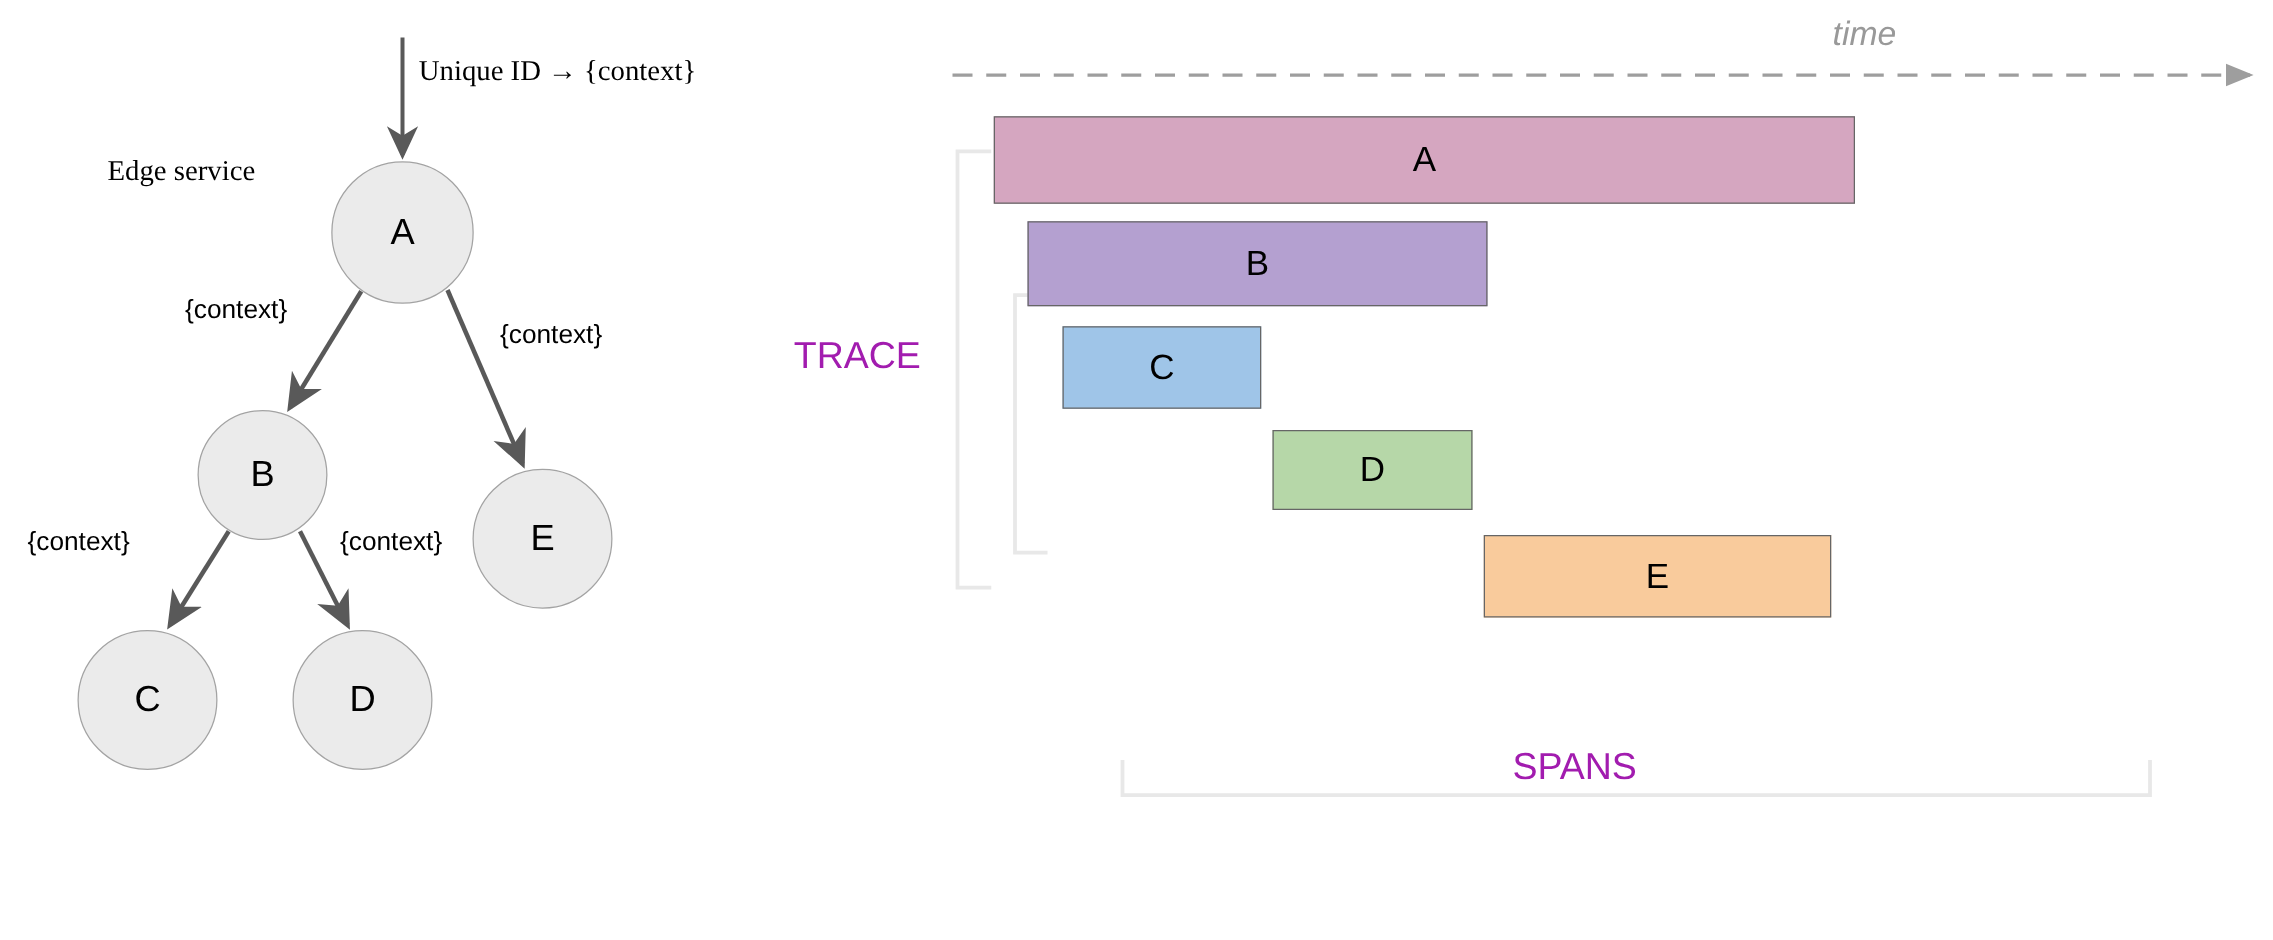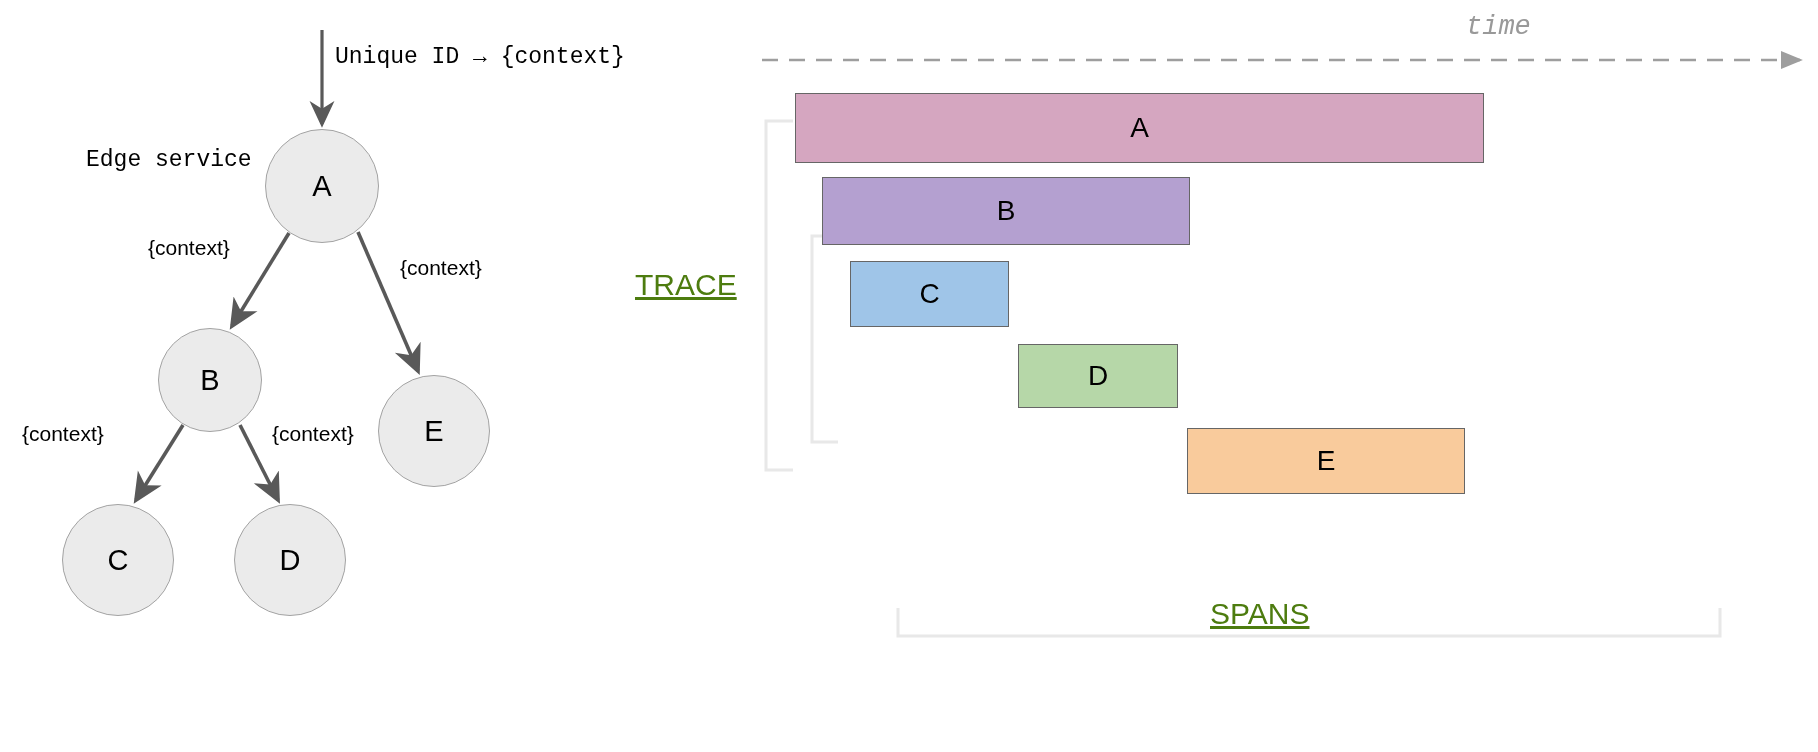--- a/index.html
+++ b/index.html
@@ -34,21 +34,21 @@
     color: #000000;
     font-size: 29px;
     font-family: "Liberation Sans", sans-serif;
     line-height: 1;
   }
   .tree-label {
     position: absolute;
     font-size: 23px;
     color: #000000;
     white-space: nowrap;
-    font-family: Liberation Mono, monospace;
+    font-family: Liberation Serif, serif;
   }
   .ctx-label {
     position: absolute;
     font-size: 21px;
     color: #000000;
     white-space: nowrap;
     font-family: "Liberation Sans", sans-serif;
   }
   #tree-svg {
     position: absolute;
@@ -67,30 +67,29 @@
     font-size: 28px;
     color: #000000;
     font-family: "Liberation Sans", sans-serif;
     line-height: 1;
   }
   .time-label {
     position: absolute;
     font-style: italic;
     font-size: 27px;
     color: #999999;
-    font-family: Liberation Mono, monospace;
+    font-family: Liberation Sans, sans-serif;
     white-space: nowrap;
   }
   .section-label {
     position: absolute;
     font-size: 30px;
-    color: #4d7c0f;
+    color: #a21caf;
     white-space: nowrap;
     font-family: "Liberation Sans", sans-serif;
-    text-decoration: underline;
   }
   #waterfall-svg {
     position: absolute;
     left: 700px; top: 0;
     width: 1118px; height: 752px;
     overflow: visible;
   }
 </style>
 </head>
 <body>
@@ -110,21 +109,21 @@
 
     <line x1="358" y1="232" x2="418" y2="371" stroke="#595959" stroke-width="3.6" marker-end="url(#arrowhead)"></line>
 
     <line x1="183" y1="425" x2="136" y2="500" stroke="#595959" stroke-width="3.6" marker-end="url(#arrowhead)"></line>
 
     <line x1="240" y1="425" x2="278" y2="500" stroke="#595959" stroke-width="3.6" marker-end="url(#arrowhead)"></line>
   </svg>
 
   <div class="tree-label" style="left:335px; top:44px;">Unique ID → {context}</div>
 
-  <div class="tree-label" style="left:86px; top:124px;margin-top:23px;">Edge service</div>
+  <div class="tree-label" style="left:86px; top:124px;">Edge service</div>
 
   <div class="node" style="left:265px; top:129px; width:114px; height:114px;">
     <span>A</span>
   </div>
   <div class="node" style="left:158px; top:328px; width:104px; height:104px;">
     <span>B</span>
   </div>
   <div class="node" style="left:62px; top:504px; width:112px; height:112px;">
     <span>C</span>
   </div>

